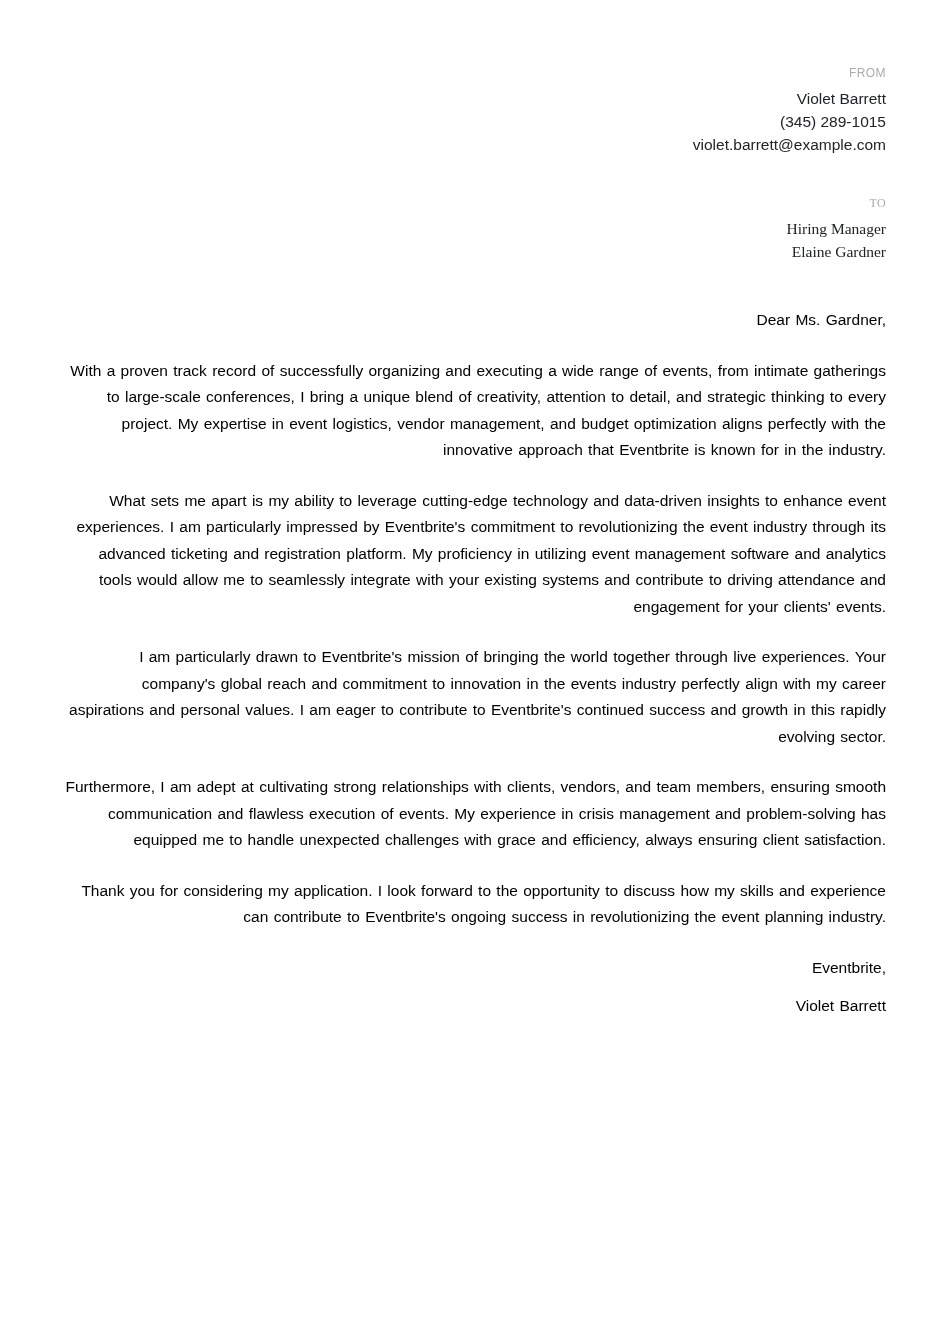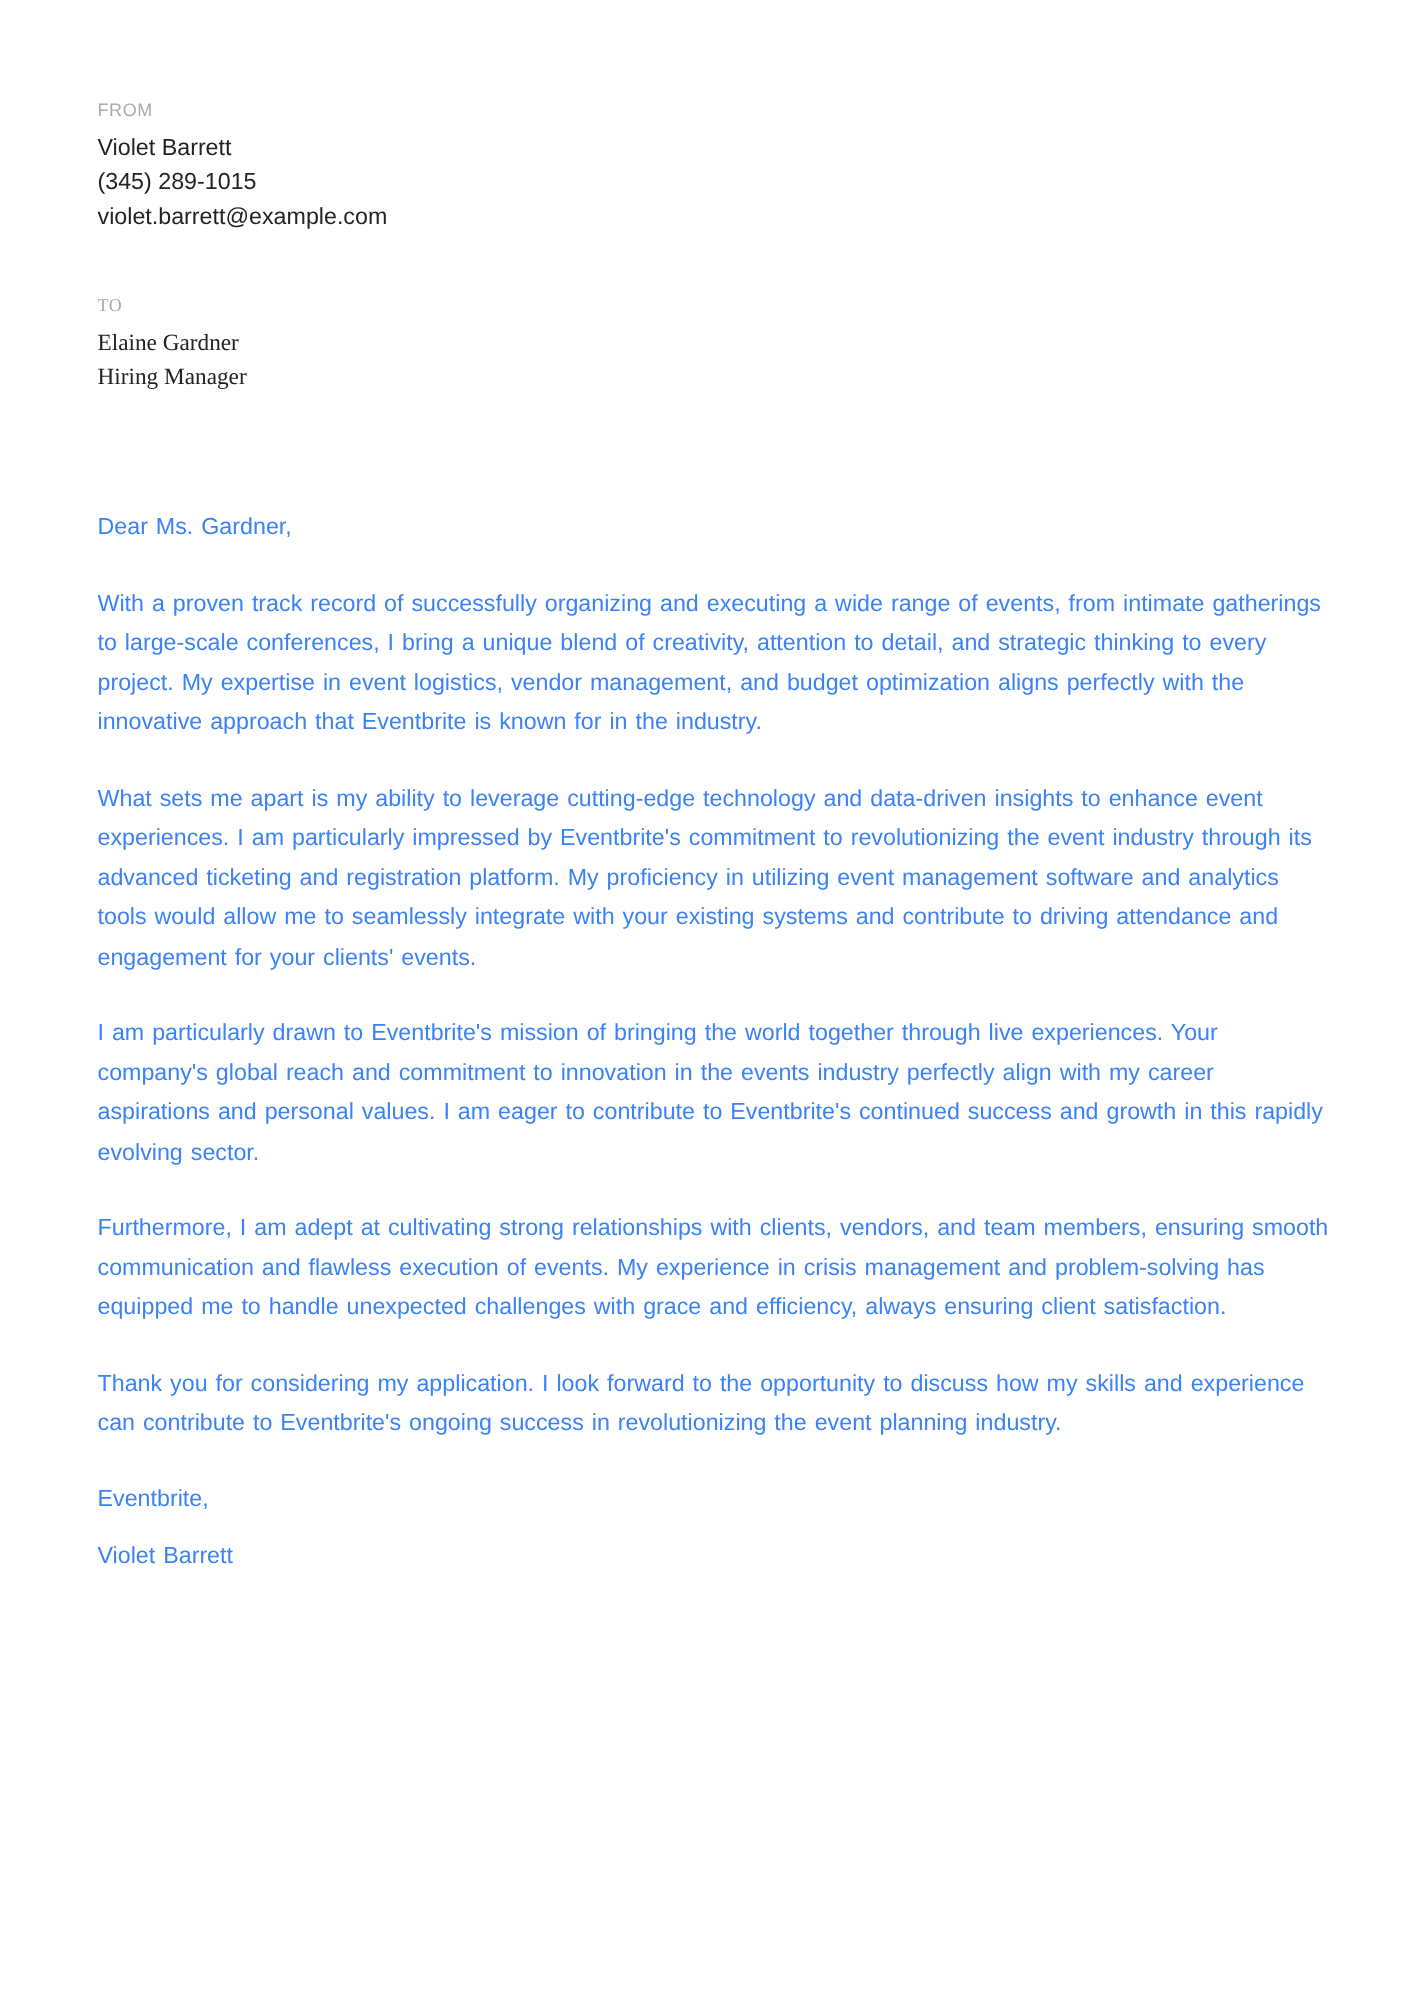--- a/index.html
+++ b/index.html
@@ -8,42 +8,43 @@
     background: #ffffff;
   }
   .page {
     width: 940px;
     height: 1329px;
     box-sizing: border-box;
     background: #ffffff;
     padding: 66px 54px 16px 65px;
     font-family: "Liberation Sans", sans-serif;
     overflow: hidden;
+    text-align: right;
   }
   .label {
     font-size: 12px;
     line-height: 14px;
     color: #a8abaf;
     letter-spacing: 0.4px;
     margin-bottom: 7px;
   }
   .contact-line {
     font-size: 15.5px;
     line-height: 23px;
     color: #212427;
   }
   .to-block {
     margin-top: 40px;
     font-family: Liberation Serif, serif;
   }
   .letter-body {
-    margin-top: 76px;
+    margin-top: 44px;
     font-size: 15.5px;
     line-height: 26.5px;
-    color: #3b82f6;
+    color: #000000;
     word-spacing: 1px;
   }
   .letter-body p {
     margin: 0 0 24px 0;
   }
   .letter-body p.closing {
     margin: 24px 0 12px 0;
   }
   .letter-body p.signature {
     margin: 0;
@@ -56,22 +57,22 @@
 
   <section class="contact-block">
     <div class="label">FROM</div>
     <div class="contact-line">Violet Barrett</div>
     <div class="contact-line">(345) 289-1015</div>
     <div class="contact-line">violet.barrett@example.com</div>
   </section>
 
   <section class="contact-block to-block">
     <div class="label">TO</div>
+    <div class="contact-line">Hiring Manager</div>
     <div class="contact-line">Elaine Gardner</div>
-    <div class="contact-line">Hiring Manager</div>
   </section>
 
   <div class="letter-body">
     <p>Dear Ms. Gardner,</p>
     <p>With a proven track record of successfully organizing and executing a wide range of events, from intimate gatherings to large-scale conferences, I bring a unique blend of creativity, attention to detail, and strategic thinking to every project. My expertise in event logistics, vendor management, and budget optimization aligns perfectly with the innovative approach that Eventbrite is known for in the industry.</p>
     <p>What sets me apart is my ability to leverage cutting-edge technology and data-driven insights to enhance event experiences. I am particularly impressed by Eventbrite's commitment to revolutionizing the event industry through its advanced ticketing and registration platform. My proficiency in utilizing event management software and analytics tools would allow me to seamlessly integrate with your existing systems and contribute to driving attendance and engagement for your clients' events.</p>
     <p>I am particularly drawn to Eventbrite's mission of bringing the world together through live experiences. Your company's global reach and commitment to innovation in the events industry perfectly align with my career aspirations and personal values. I am eager to contribute to Eventbrite's continued success and growth in this rapidly evolving sector.</p>
     <p>Furthermore, I am adept at cultivating strong relationships with clients, vendors, and team members, ensuring smooth communication and flawless execution of events. My experience in crisis management and problem-solving has equipped me to handle unexpected challenges with grace and efficiency, always ensuring client satisfaction.</p>
     <p>Thank you for considering my application. I look forward to the opportunity to discuss how my skills and experience can contribute to Eventbrite's ongoing success in revolutionizing the event planning industry.</p>
     <p class="closing">Eventbrite,</p>

